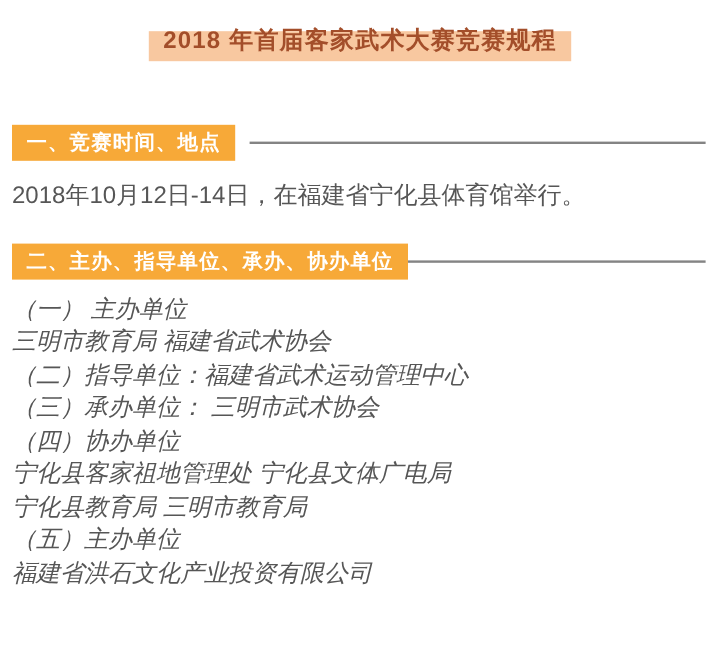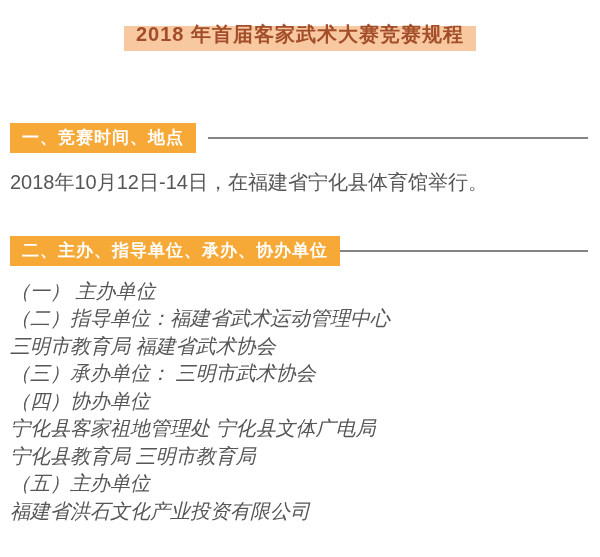--- a/index.html
+++ b/index.html
@@ -33,22 +33,22 @@
     background: #F8C8A0;
     z-index: -1;
   }
 
   
   .section-header {
     display: flex;
     align-items: center;
     margin: 0 12px 0 10px;
   }
-  .section-header.first { margin-top: 76px; gap: 12px; }
-  .section-header.second { margin-top: 39px; font-family: Liberation Serif, serif; }
+  .section-header.first { margin-top: 57px; gap: 12px; }
+  .section-header.second { margin-top: 25px; font-family: Liberation Serif, serif; }
   .section-badge {
     background: #F7A938;
     color: #ffffff;
     font-size: 17px;
     font-weight: bold;
     letter-spacing: 1px;
     height: 30px;
     line-height: 30px;
     padding: 0 12px;
     white-space: nowrap;
@@ -86,22 +86,22 @@
   <div class="body-block">
     <p class="body-line">2018年10月12日-14日，在福建省宁化县体育馆举行。</p>
   </div>
 
   <div class="section-header second">
     <span class="section-badge">二、主办、指导单位、承办、协办单位</span>
     <span class="section-rule"></span>
   </div>
   <div class="body-block list">
     <p class="body-line">（一） 主办单位</p>
+    <p class="body-line">三明市教育局 福建省武术协会</p>
     <p class="body-line">（二）指导单位：福建省武术运动管理中心</p>
-    <p class="body-line">三明市教育局 福建省武术协会</p>
     <p class="body-line">（三）承办单位： 三明市武术协会</p>
     <p class="body-line">（四）协办单位</p>
     <p class="body-line">宁化县客家祖地管理处 宁化县文体广电局</p>
     <p class="body-line">宁化县教育局 三明市教育局</p>
     <p class="body-line">（五）主办单位</p>
     <p class="body-line">福建省洪石文化产业投资有限公司</p>
   </div>
 
 </div>
 

